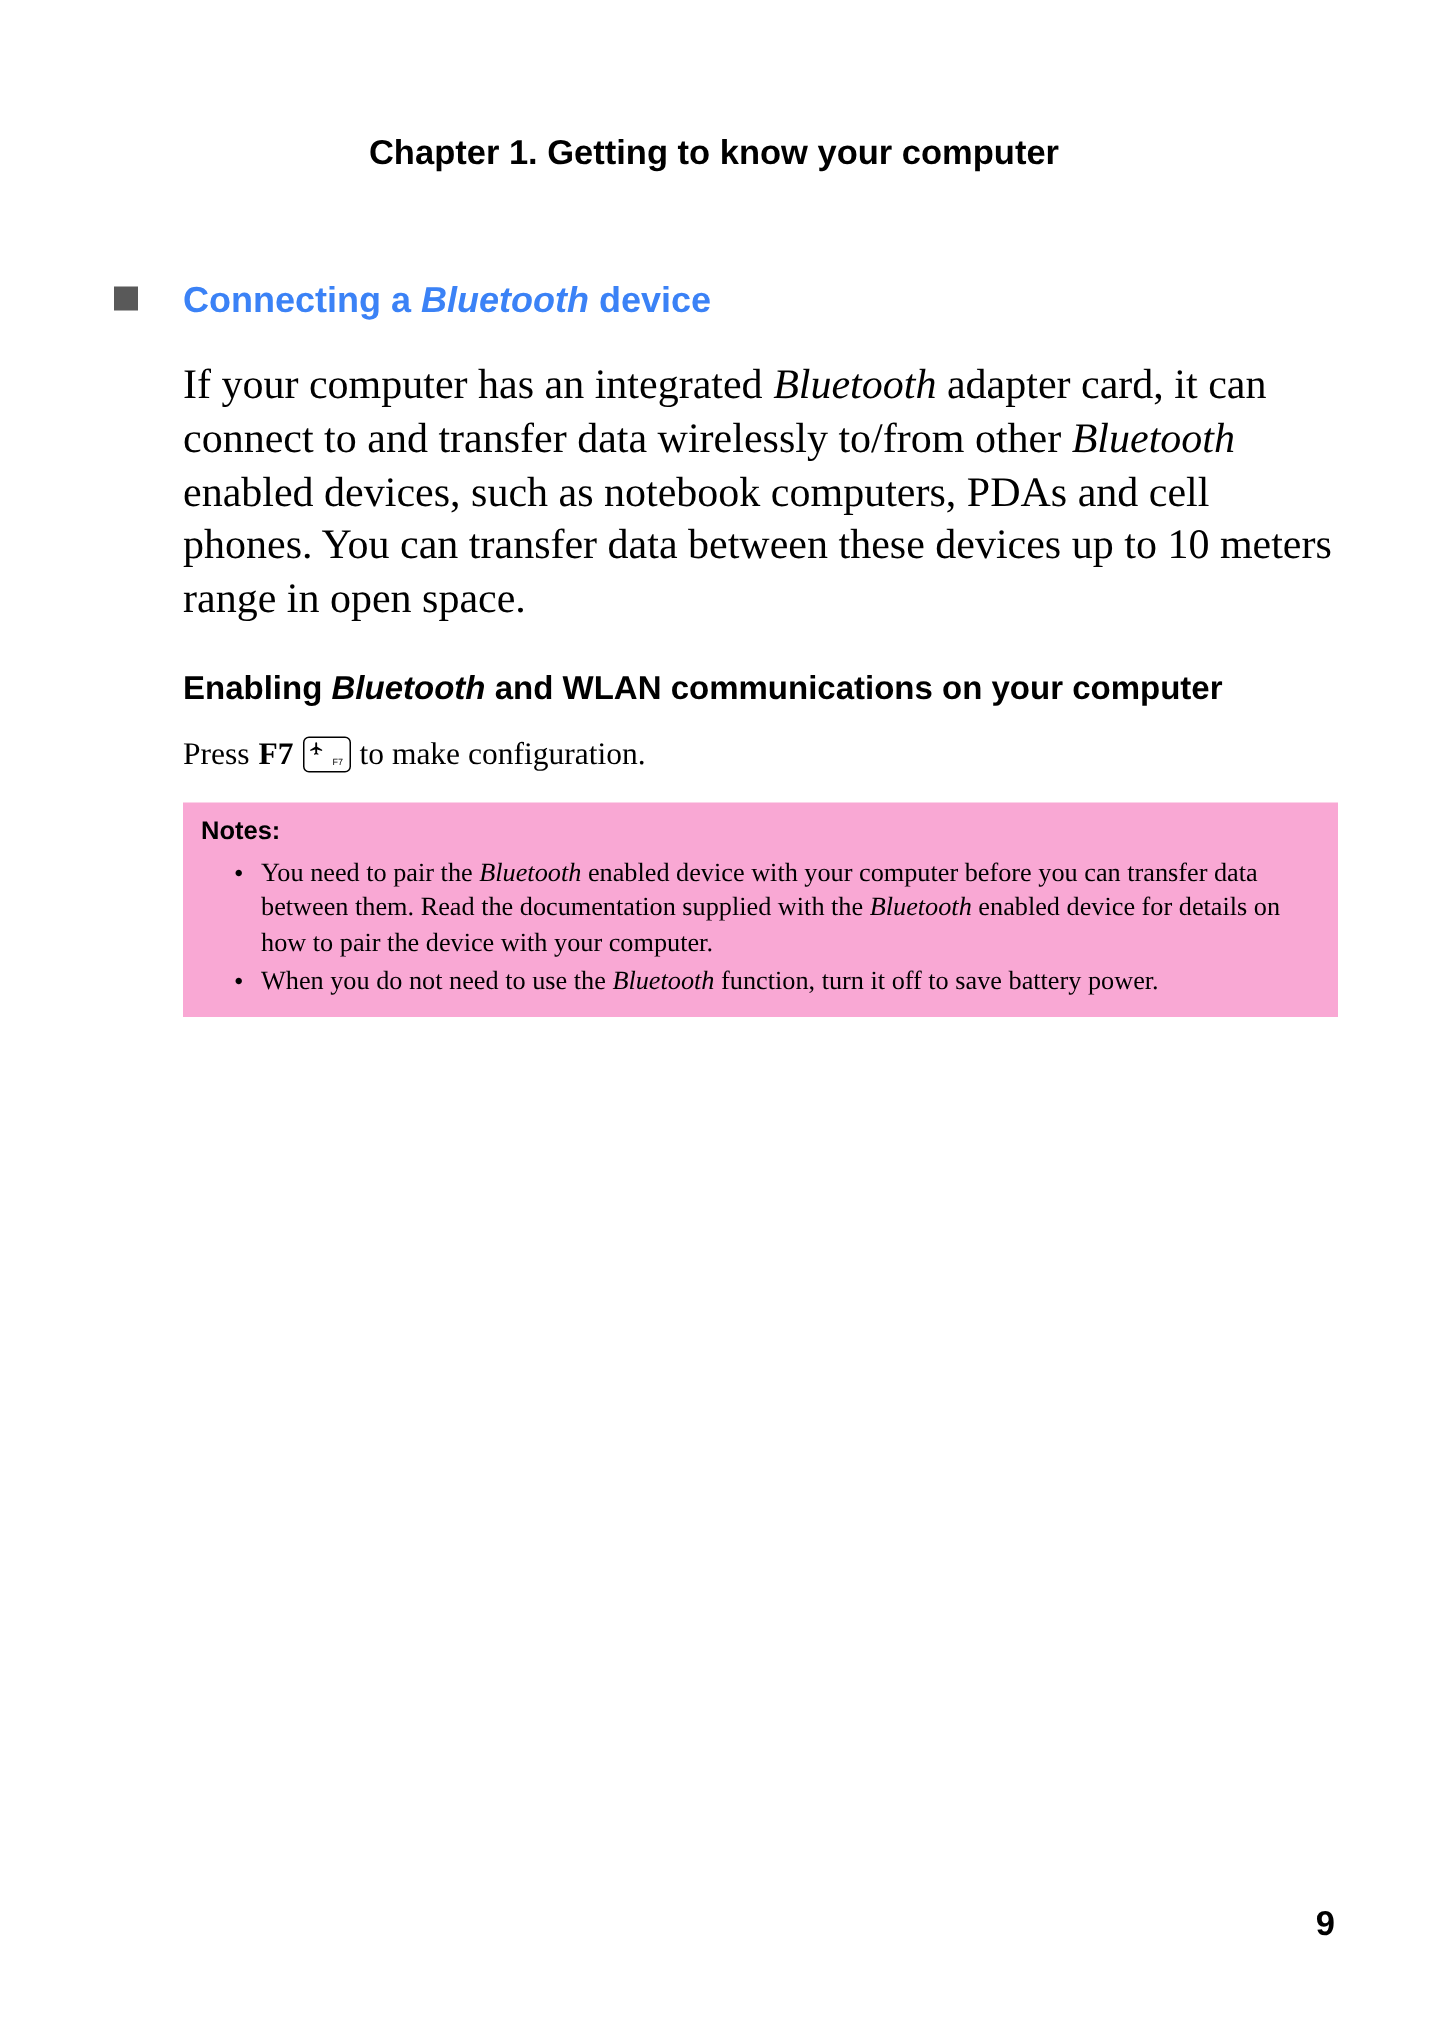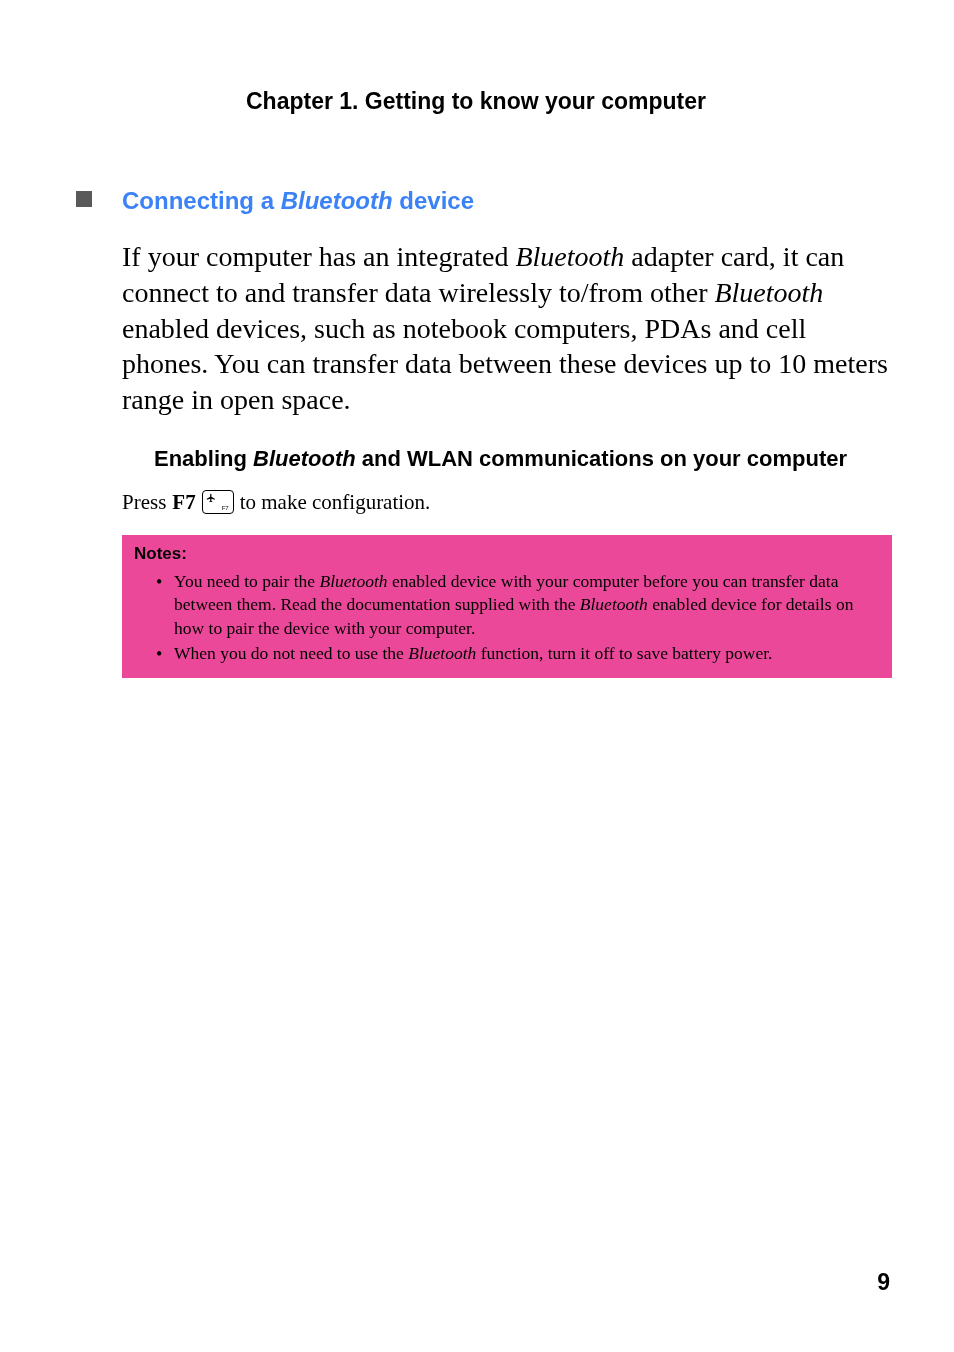--- a/index.html
+++ b/index.html
@@ -59,27 +59,26 @@
   .note-box .note-text {
     display: block;
     padding-left: 50px;
     margin-top: -22px;
   }
   .sub-heading {
     font-family: Arial, Helvetica, sans-serif;
     font-weight: bold;
     font-size: 22px;
     margin-bottom: 18px;
-    margin-left: 32px;
   }
   .sub-heading .italic { font-style: italic; }
   .instr-line {
     font-size: 21px;
     display: flex;
-    align-items: flex-start;
+    align-items: flex-end;
     gap: 6px;
     margin-bottom: 20px;
   }
   .instr-line .fkey { font-weight: bold; }
   .key-icon {
     display: inline-flex;
     align-items: flex-start;
     justify-content: flex-start;
     border: 1.5px solid #000;
     border-radius: 4px;
@@ -91,21 +90,21 @@
   }
   .key-icon svg { width: 10px; height: 10px; }
   .key-icon .sub {
     position: absolute;
     right: 4px;
     bottom: 2px;
     font-size: 6px;
     font-family: Arial, sans-serif;
   }
   .notes-box {
-    background: #ec4899;
+    background: #f9a8d4;
     padding: 8px 12px 10px 12px;
     font-size: 17.5px;
     line-height: 1.34;
   }
   .notes-box .notes-label {
     font-family: Arial, Helvetica, sans-serif;
     font-weight: bold;
     font-size: 17px;
     display: block;
     margin-bottom: 4px;

